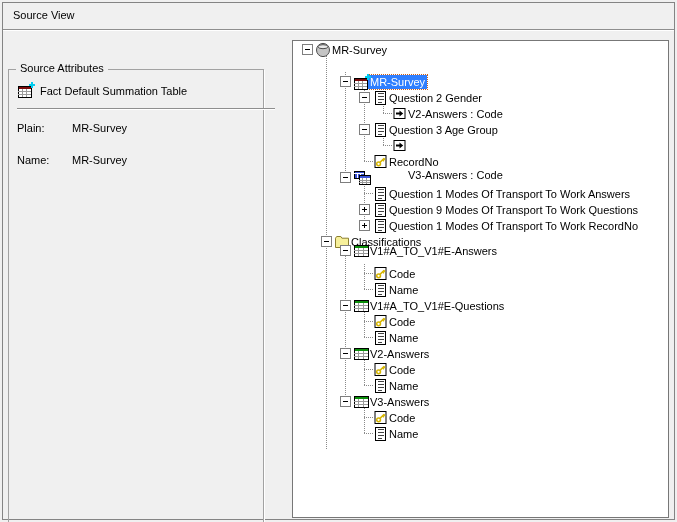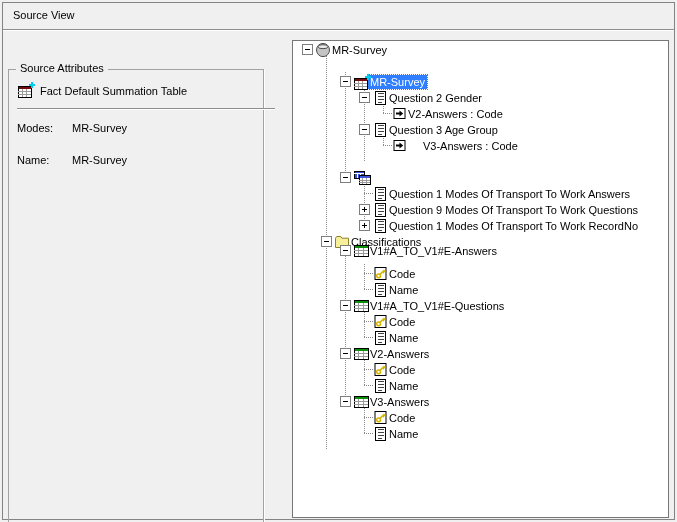--- a/index.html
+++ b/index.html
@@ -69,21 +69,21 @@
             <line x1="1" y1="9.5" x2="14" y2="9.5"></line>
             <line x1="1" y1="12.5" x2="14" y2="12.5"></line>
           </g>
           <g stroke="#00ccf0" stroke-width="2">
             <line x1="15" y1="0" x2="15" y2="6"></line>
             <line x1="12" y1="3" x2="18" y2="3"></line>
           </g>
         </svg></span>
     <span class="gb-summary">Fact Default Summation Table</span>
     <div class="hsep gb-sep"></div>
-    <span class="fld f1l">Modes:</span>
+    <span class="fld f1l">Plain:</span>
     <span class="fld f1v">MR-Survey</span>
     <span class="fld f2l">Name:</span>
     <span class="fld f2v">MR-Survey</span>
   </div>
 
   <div class="treepanel">
     <div id="tree">
         <div class="vline" style="left: 33px; top: 15px; height: 394px;"></div>
         <div class="vline" style="left: 52px; top: 31px; height: 106px;"></div>
         <div class="vline" style="left: 71px; top: 47px; height: 74px;"></div>
@@ -166,21 +166,36 @@
           <span class="tlabel" style="left: 94px;">Question 3 Age Group</span>
         </div>
         <div class="trow" style="top: 97px;">
           <div class="hstub" style="left: 90px; top: 7px; width: 9px;"></div>
           <span class="ticon" style="left: 98px;">
             <svg width="17" height="15" viewBox="0 0 17 15">
               <rect x="3" y="2.5" width="11" height="10" fill="#fff" stroke="#000"></rect>
               <path d="M5 6.5 h3.5 V4.6 L12.2 7.5 8.5 10.4 V8.5 H5 z" fill="#000"></path>
             </svg>
           </span>
-          <span class="tlabel" style="left: 128px;">V3-Answers : Code</span>
+          <span class="tlabel" style="left: 113px; margin-top: 29px;">V3-Answers : Code</span>
+        </div>
+        <div class="trow" style="top: 113px;">
+          <div class="hstub" style="left: 71px; top: 7px; width: 9px;"></div>
+          <span class="ticon" style="left: 79px;">
+            <svg width="17" height="15" viewBox="0 0 17 15">
+              <rect x="3" y="1.5" width="11" height="12" fill="#fff" stroke="#000"></rect>
+              <g fill="none" stroke="#d7b600" stroke-width="1.5">
+                <circle cx="6.6" cy="9.8" r="1.9"></circle>
+                <path d="M8 8.4 L12.2 4.2"></path>
+                <path d="M10.6 5.8 l1.4 1.4"></path>
+                <path d="M11.8 4.6 l1.2 1.2"></path>
+              </g>
+            </svg>
+          </span>
+          <span class="tlabel" style="left: 94px;">RecordNo</span>
         </div>
         <div class="trow" style="top: 129px;">
           <span class="ebox" style="left: 47px;"></span>
           <span class="ticon" style="left: 60px;">
             <svg width="18" height="15" viewBox="0 0 18 15" shape-rendering="crispEdges">
               <rect x="1" y="1" width="10" height="7" fill="#3c55d8" stroke="#000"></rect>
               <g stroke="#fff">
                 <line x1="1" y1="3.5" x2="11" y2="3.5"></line>
                 <line x1="4.5" y1="3.5" x2="4.5" y2="8"></line>
                 <line x1="7.5" y1="3.5" x2="7.5" y2="8"></line>

